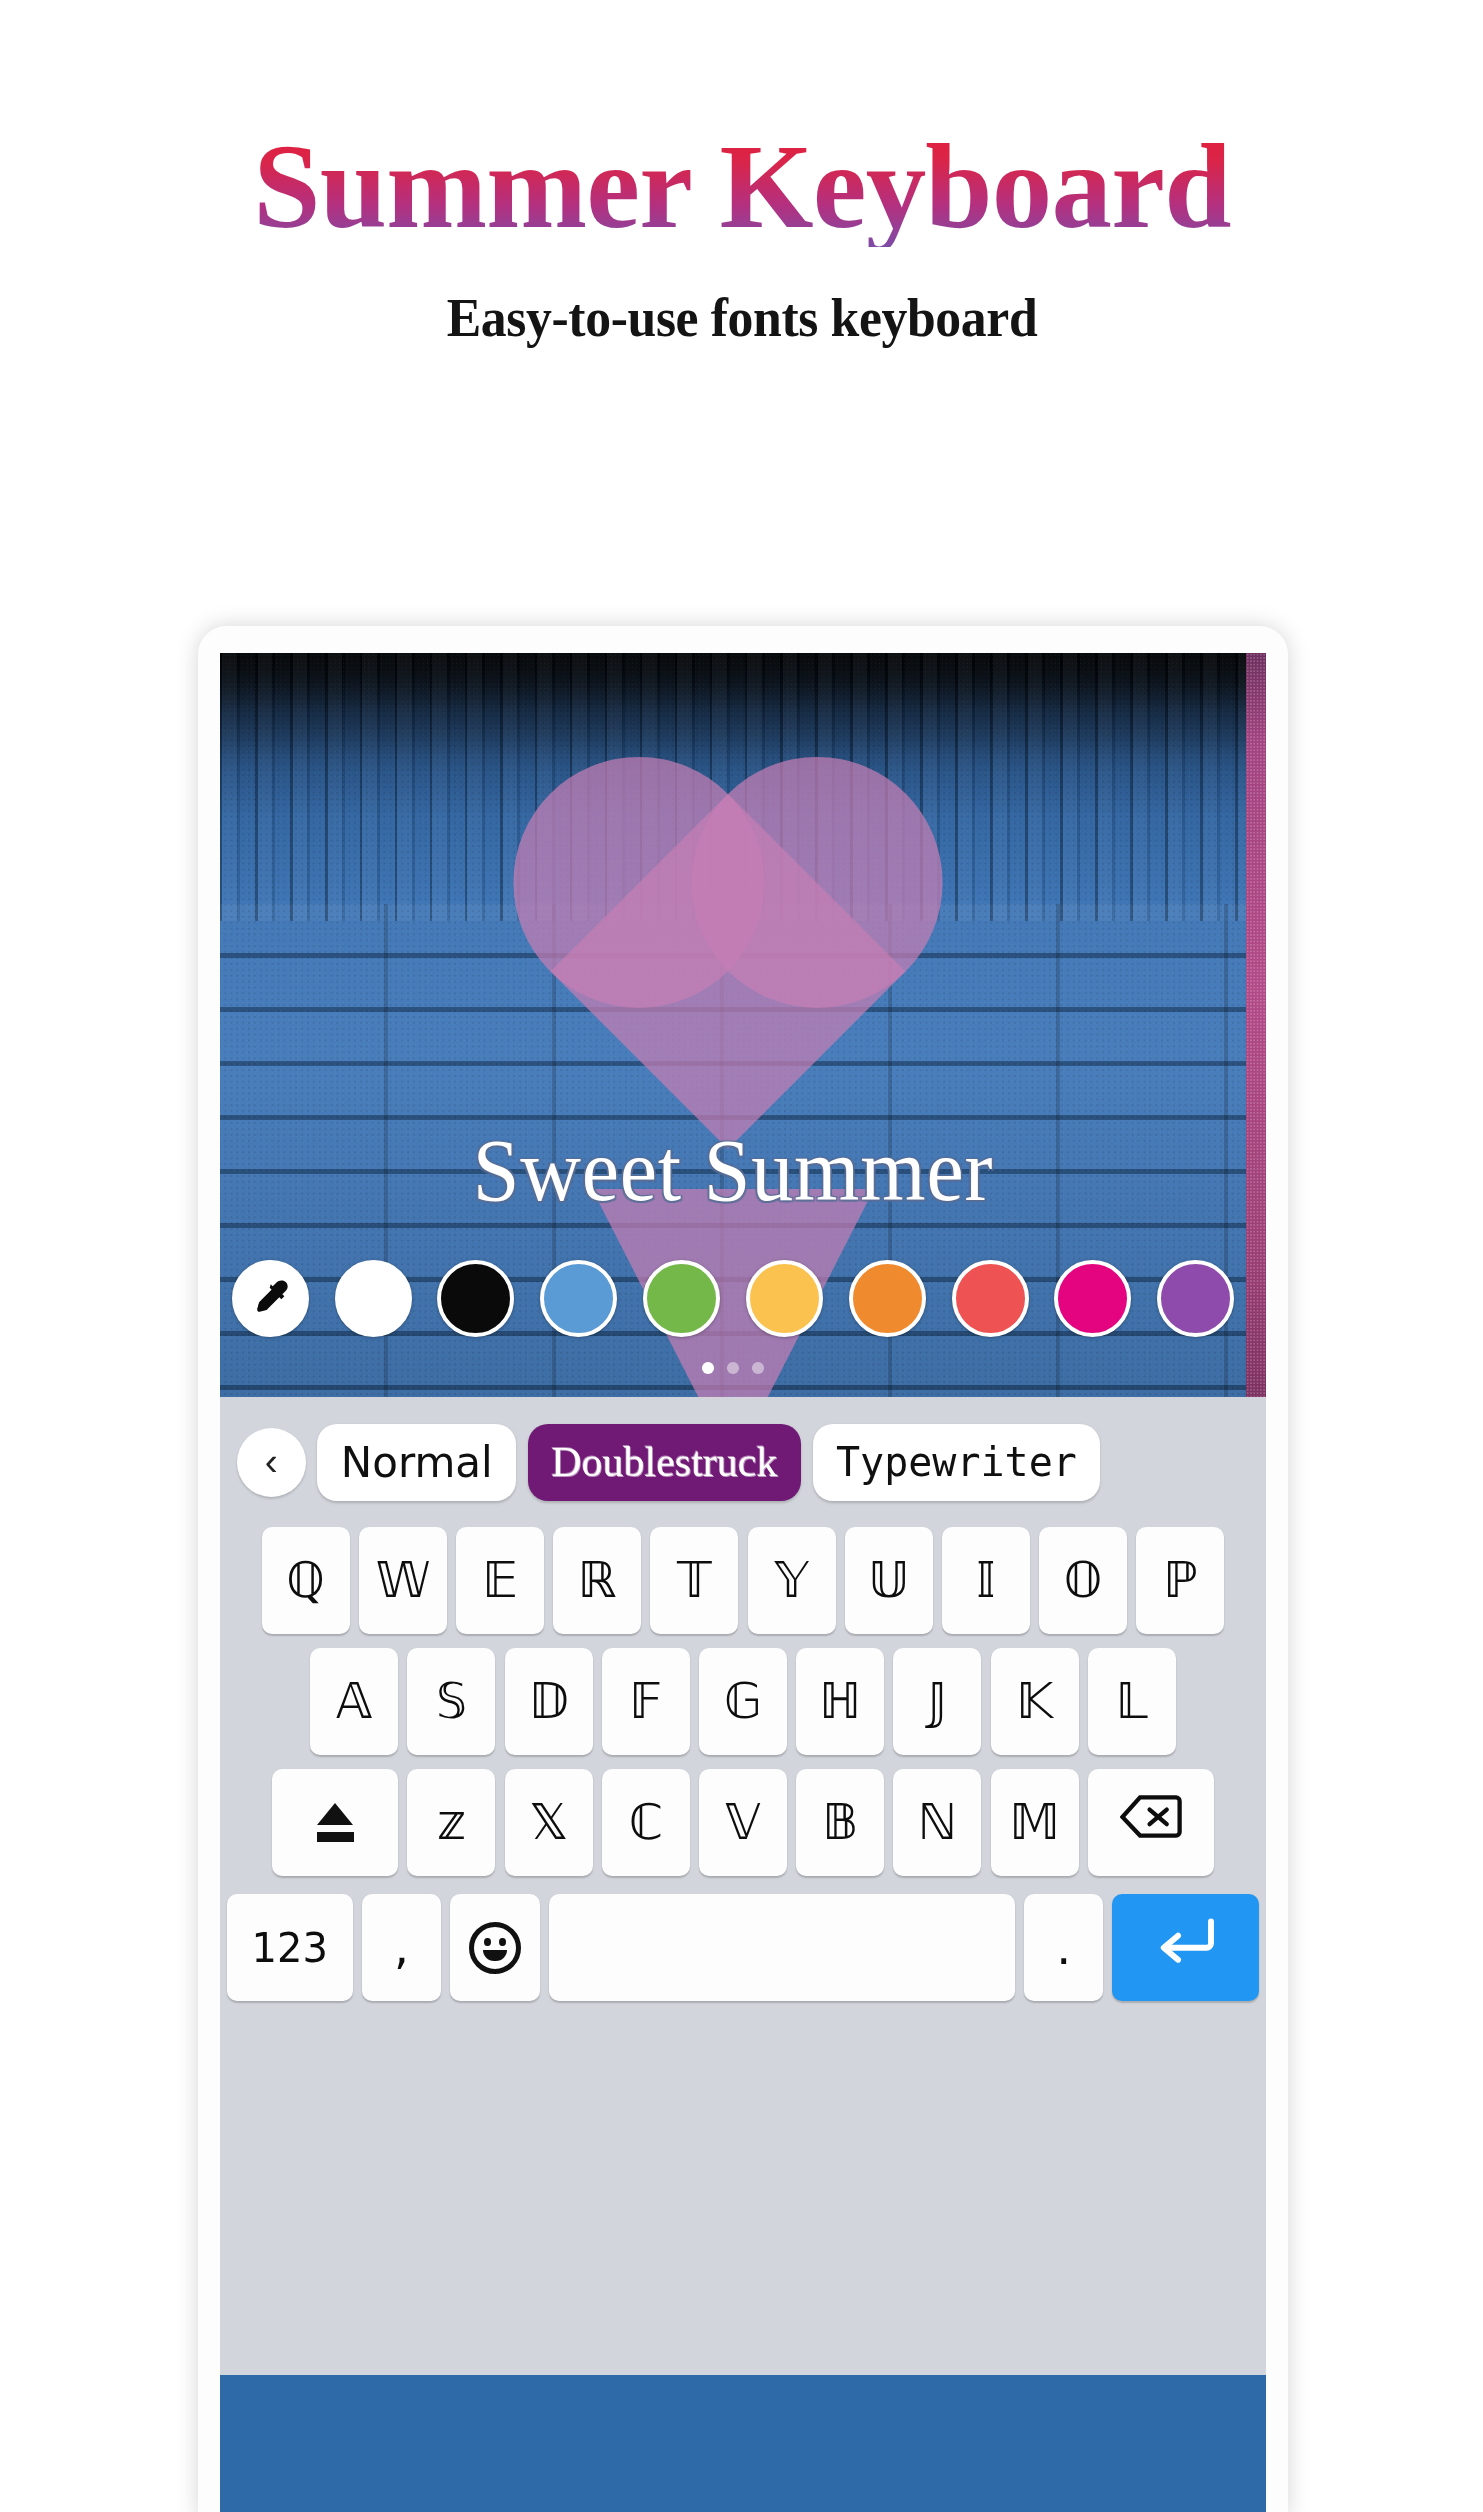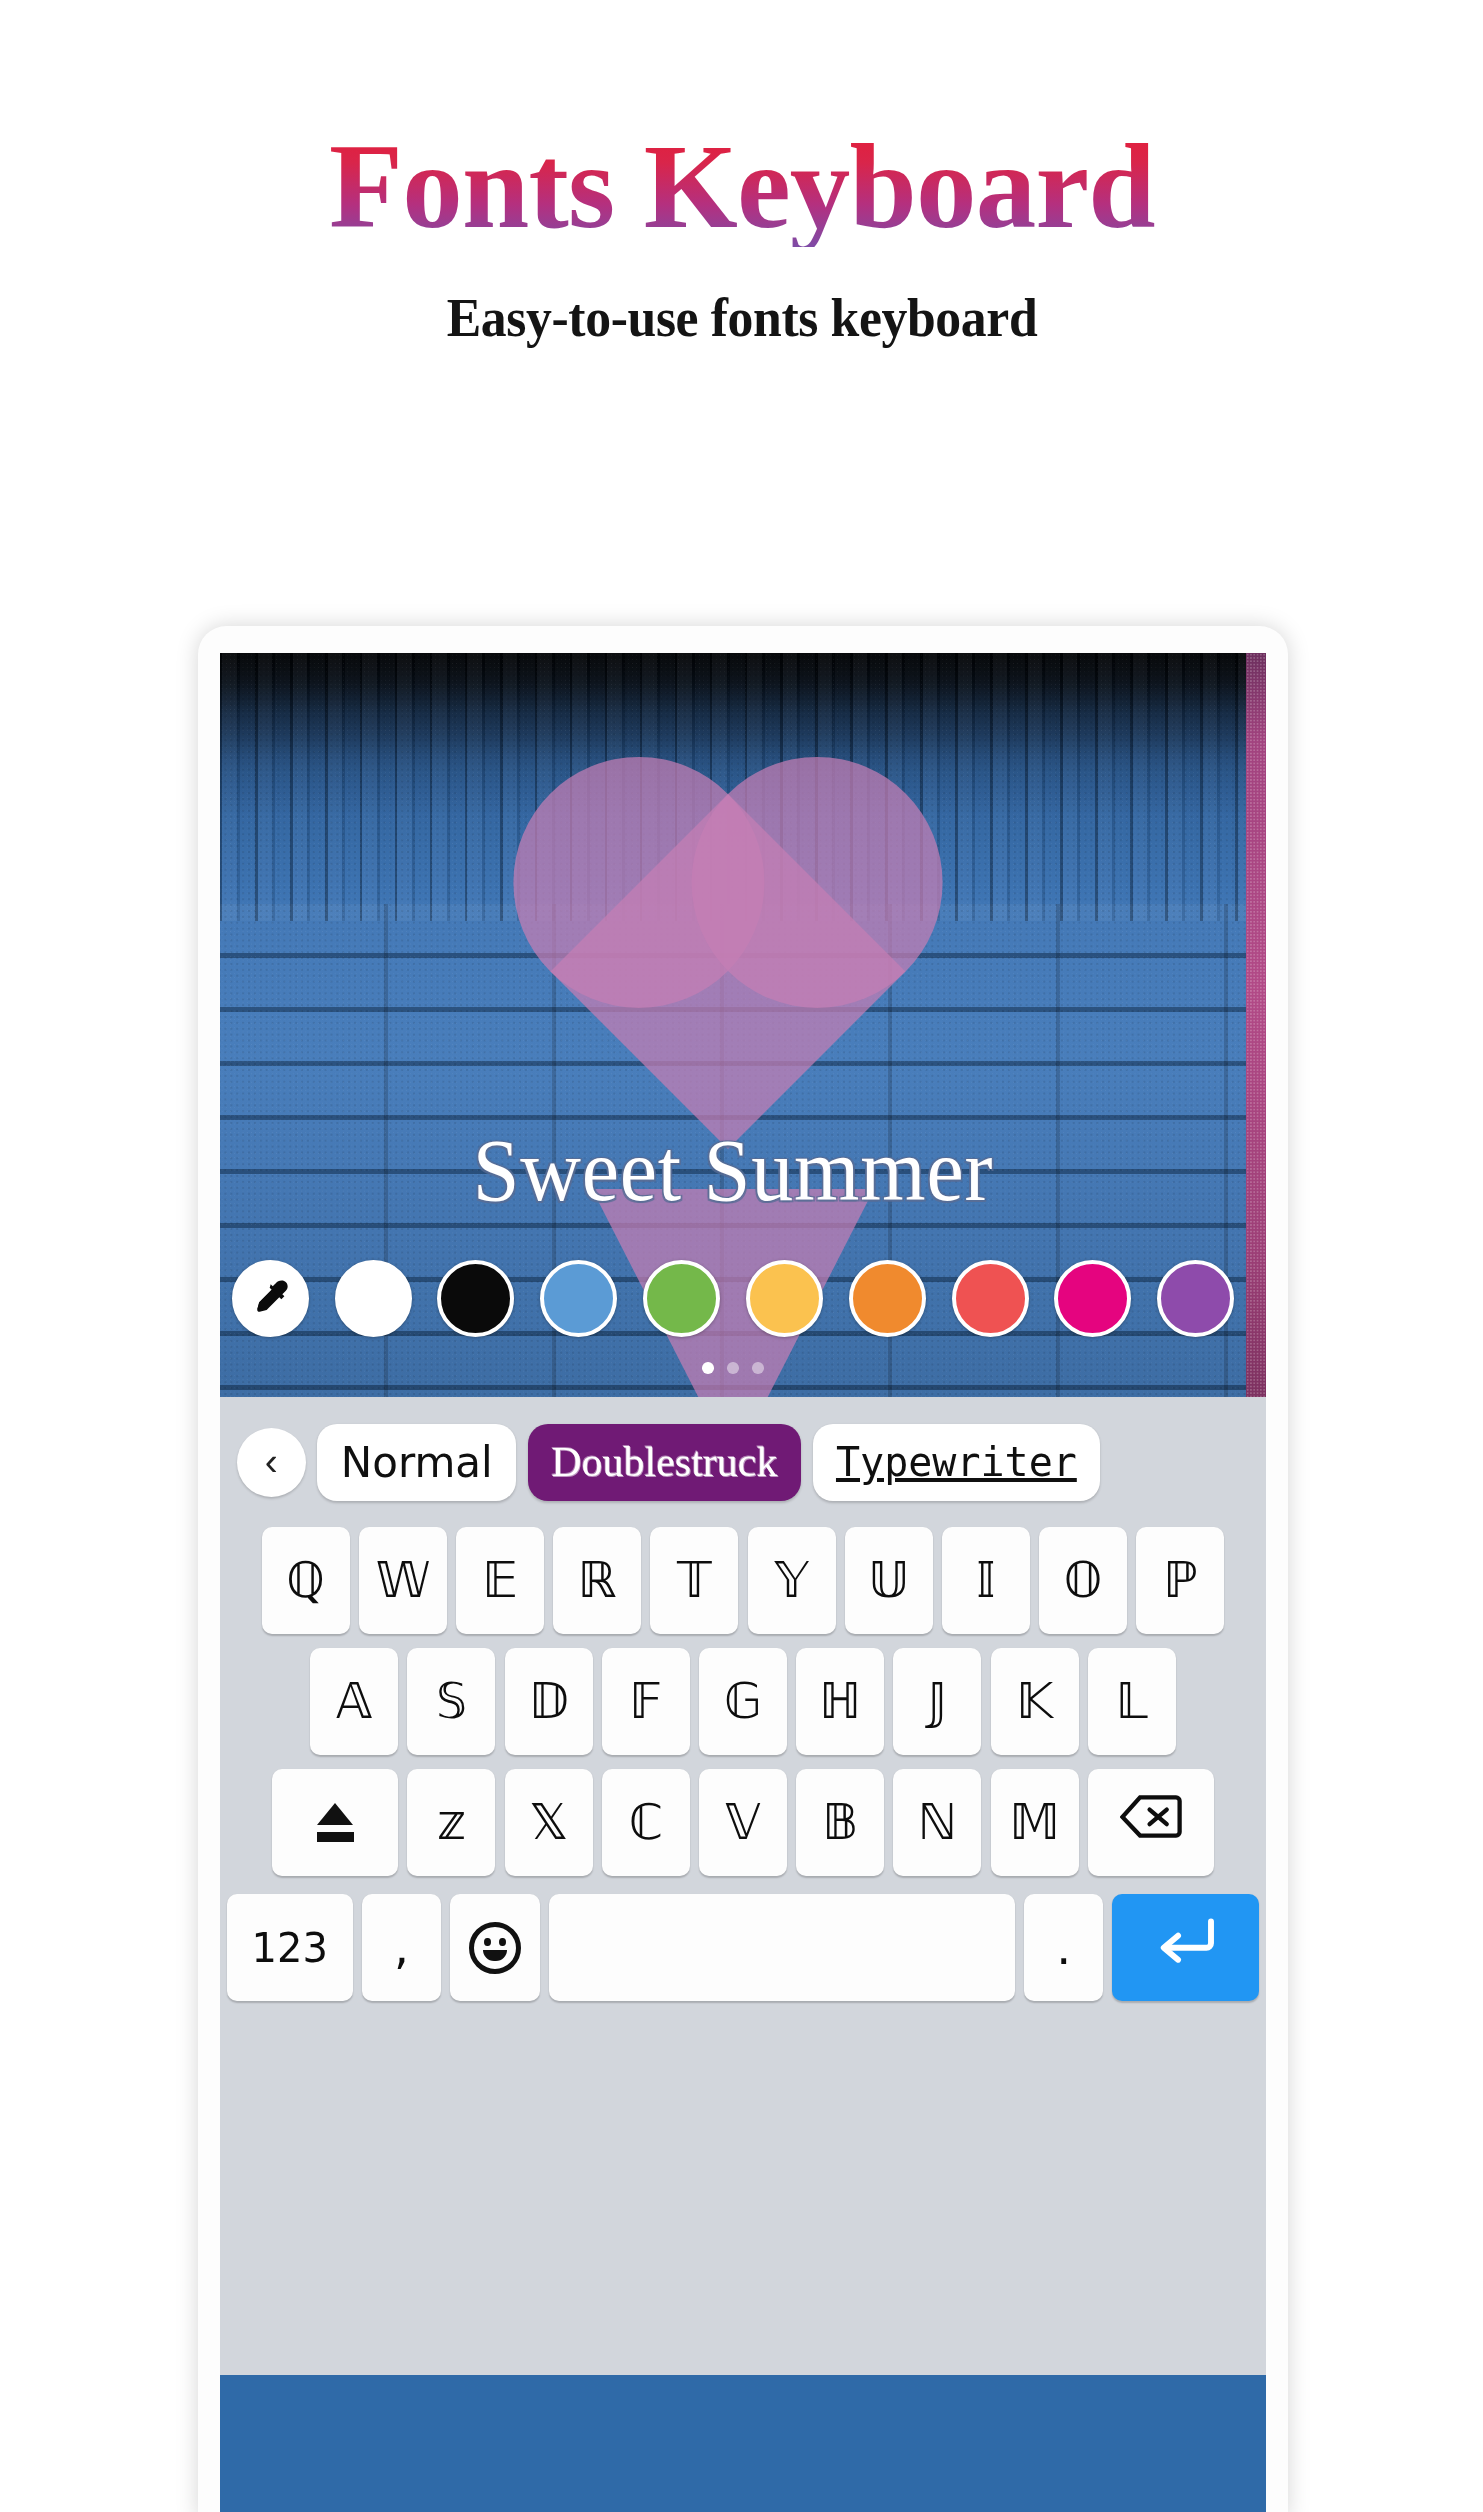--- a/index.html
+++ b/index.html
@@ -234,21 +234,21 @@
     color:#101010;
     white-space:nowrap;
   }
   .font-chip.normal{ font-family:"DejaVu Sans", sans-serif; }
   .font-chip.selected{
     background:#701a75;
     color:#ffffff;
     font-family:Liberation Serif, serif;
     text-shadow:0.8px 0.8px 0 rgba(255,255,255,.55), -0.8px -0.8px 0 rgba(255,255,255,.45);
   }
-  .font-chip.mono{ font-family:"DejaVu Sans Mono", monospace; font-size:40px;text-decoration:underline; }
+  .font-chip.mono{ font-family:"DejaVu Sans Mono", monospace; font-size:40px; }
 
   .krow{
     display:flex;
     justify-content:center;
     gap:9.2px;
     padding:0 6.7px;
     margin-top:14.2px;
   }
   .key{
     background:#fdfdfd;
@@ -303,21 +303,21 @@
   .emoji-face i.r{ right:10px; }
   .emoji-face u{
     position:absolute;left:9.2px;right:9.2px;bottom:7.5px;height:11px;
     border-radius:0 0 18.4px 18.4px;background:#111;
   }
 </style>
 </head>
 <body>
 
 <div class="header">
-  <div class="app-title">Fonts Keyboard</div>
+  <div class="app-title">Summer Keyboard</div>
   <div class="app-subtitle">Easy-to-use fonts keyboard</div>
 </div>
 
 <div class="phone-wrap">
   <div class="phone-frame">
     <div class="phone-screen">
 
       <div class="canvas-area">
         <div class="wall"></div>
         <div class="wall-slats"></div>

